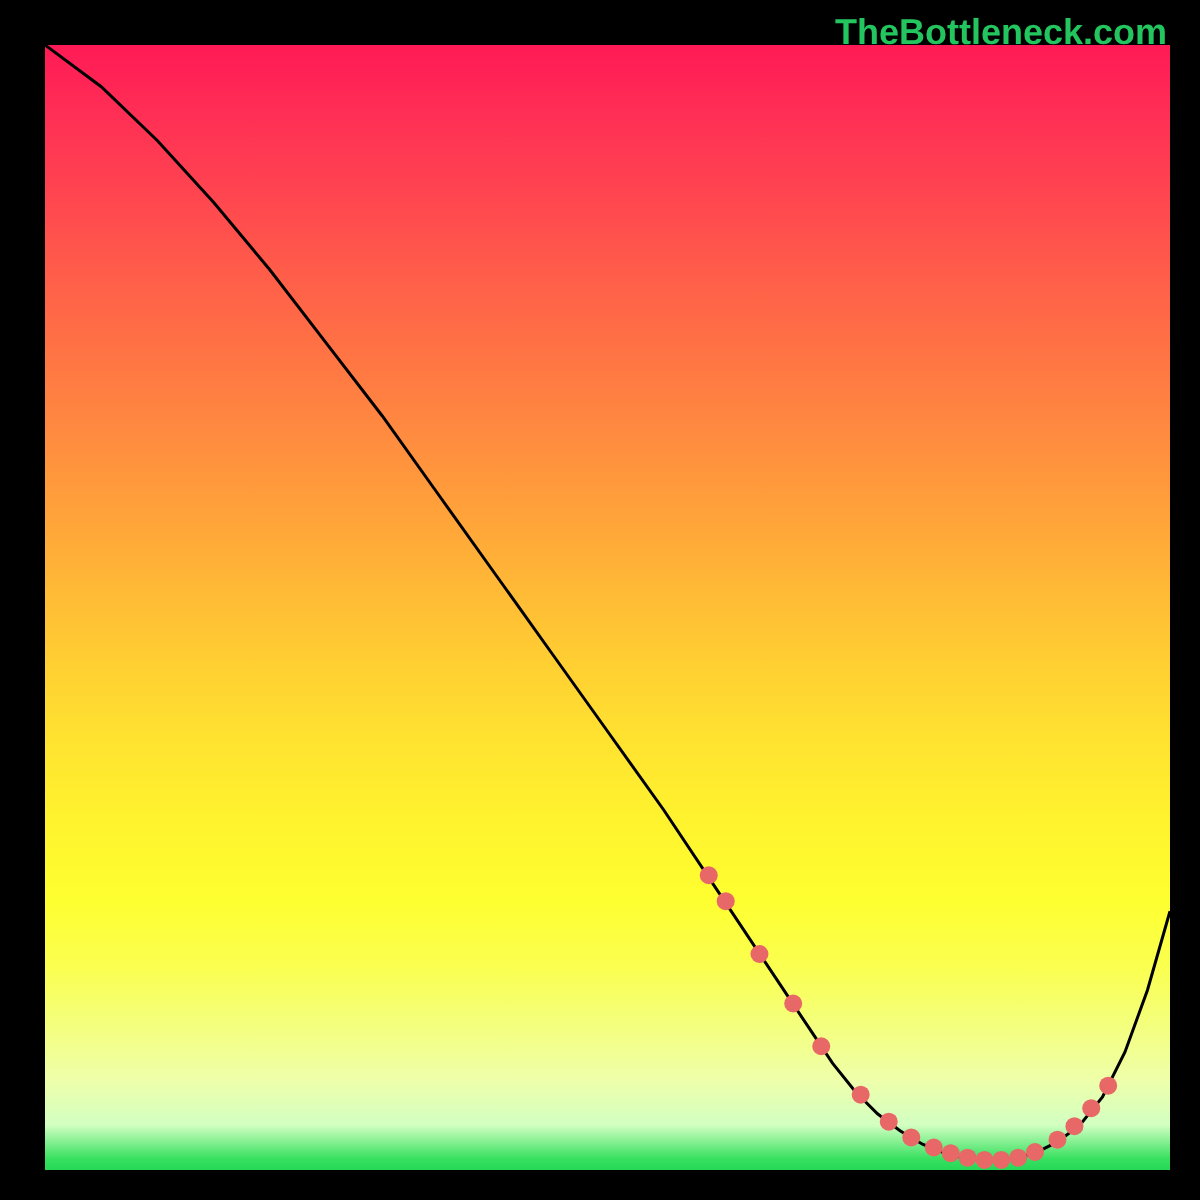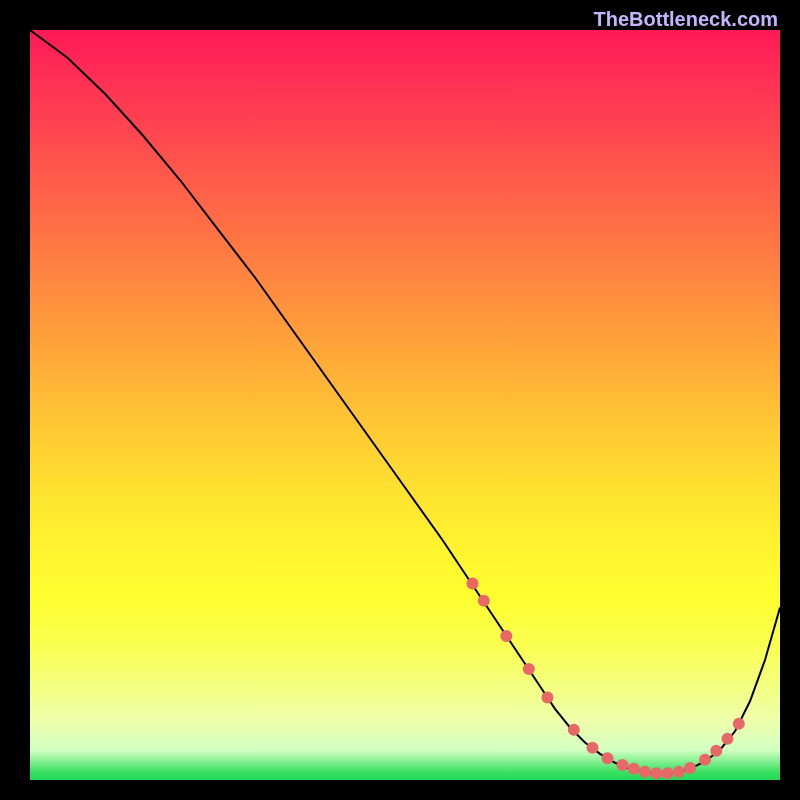--- a/index.html
+++ b/index.html
@@ -35,23 +35,23 @@
       #d2ffc2 96%,
       #38e060 99%,
       #25d856 100%
     );
   }
   .watermark {
     position: absolute;
     right: 22px;
     top: 8px;
     font-family: Arial, sans-serif;
-    font-size: 20px;
+    font-size: 24px;
     font-weight: 600;
-    color: #c4b5fd;
+    color: #22c55e;
     z-index: 10;
   }
   .curve-svg {
     position: absolute;
     left: 30px;
     top: 30px;
     width: 750px;
     height: 750px;
     z-index: 5;
   }

